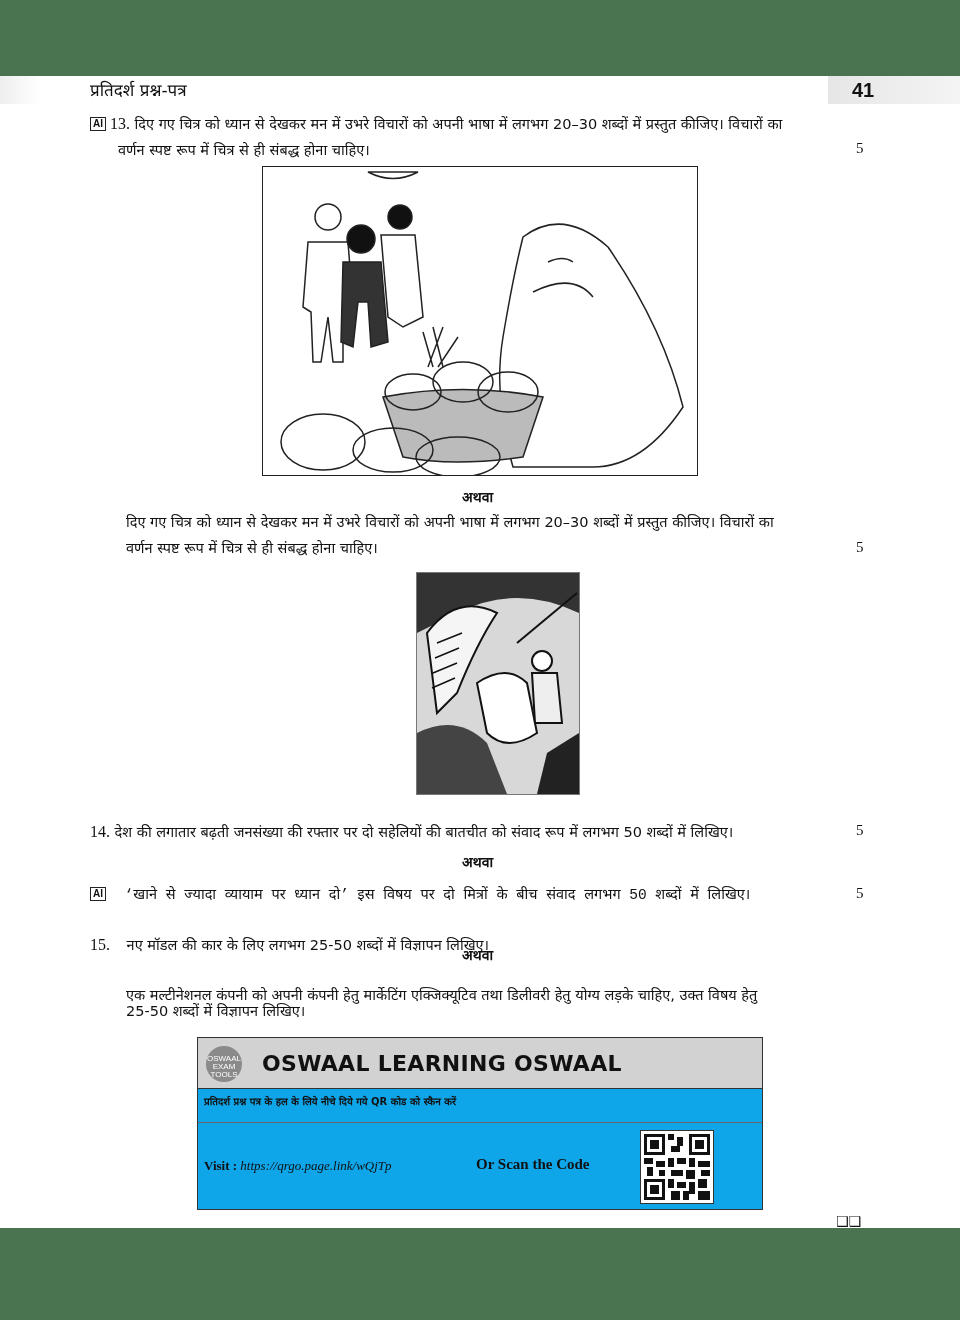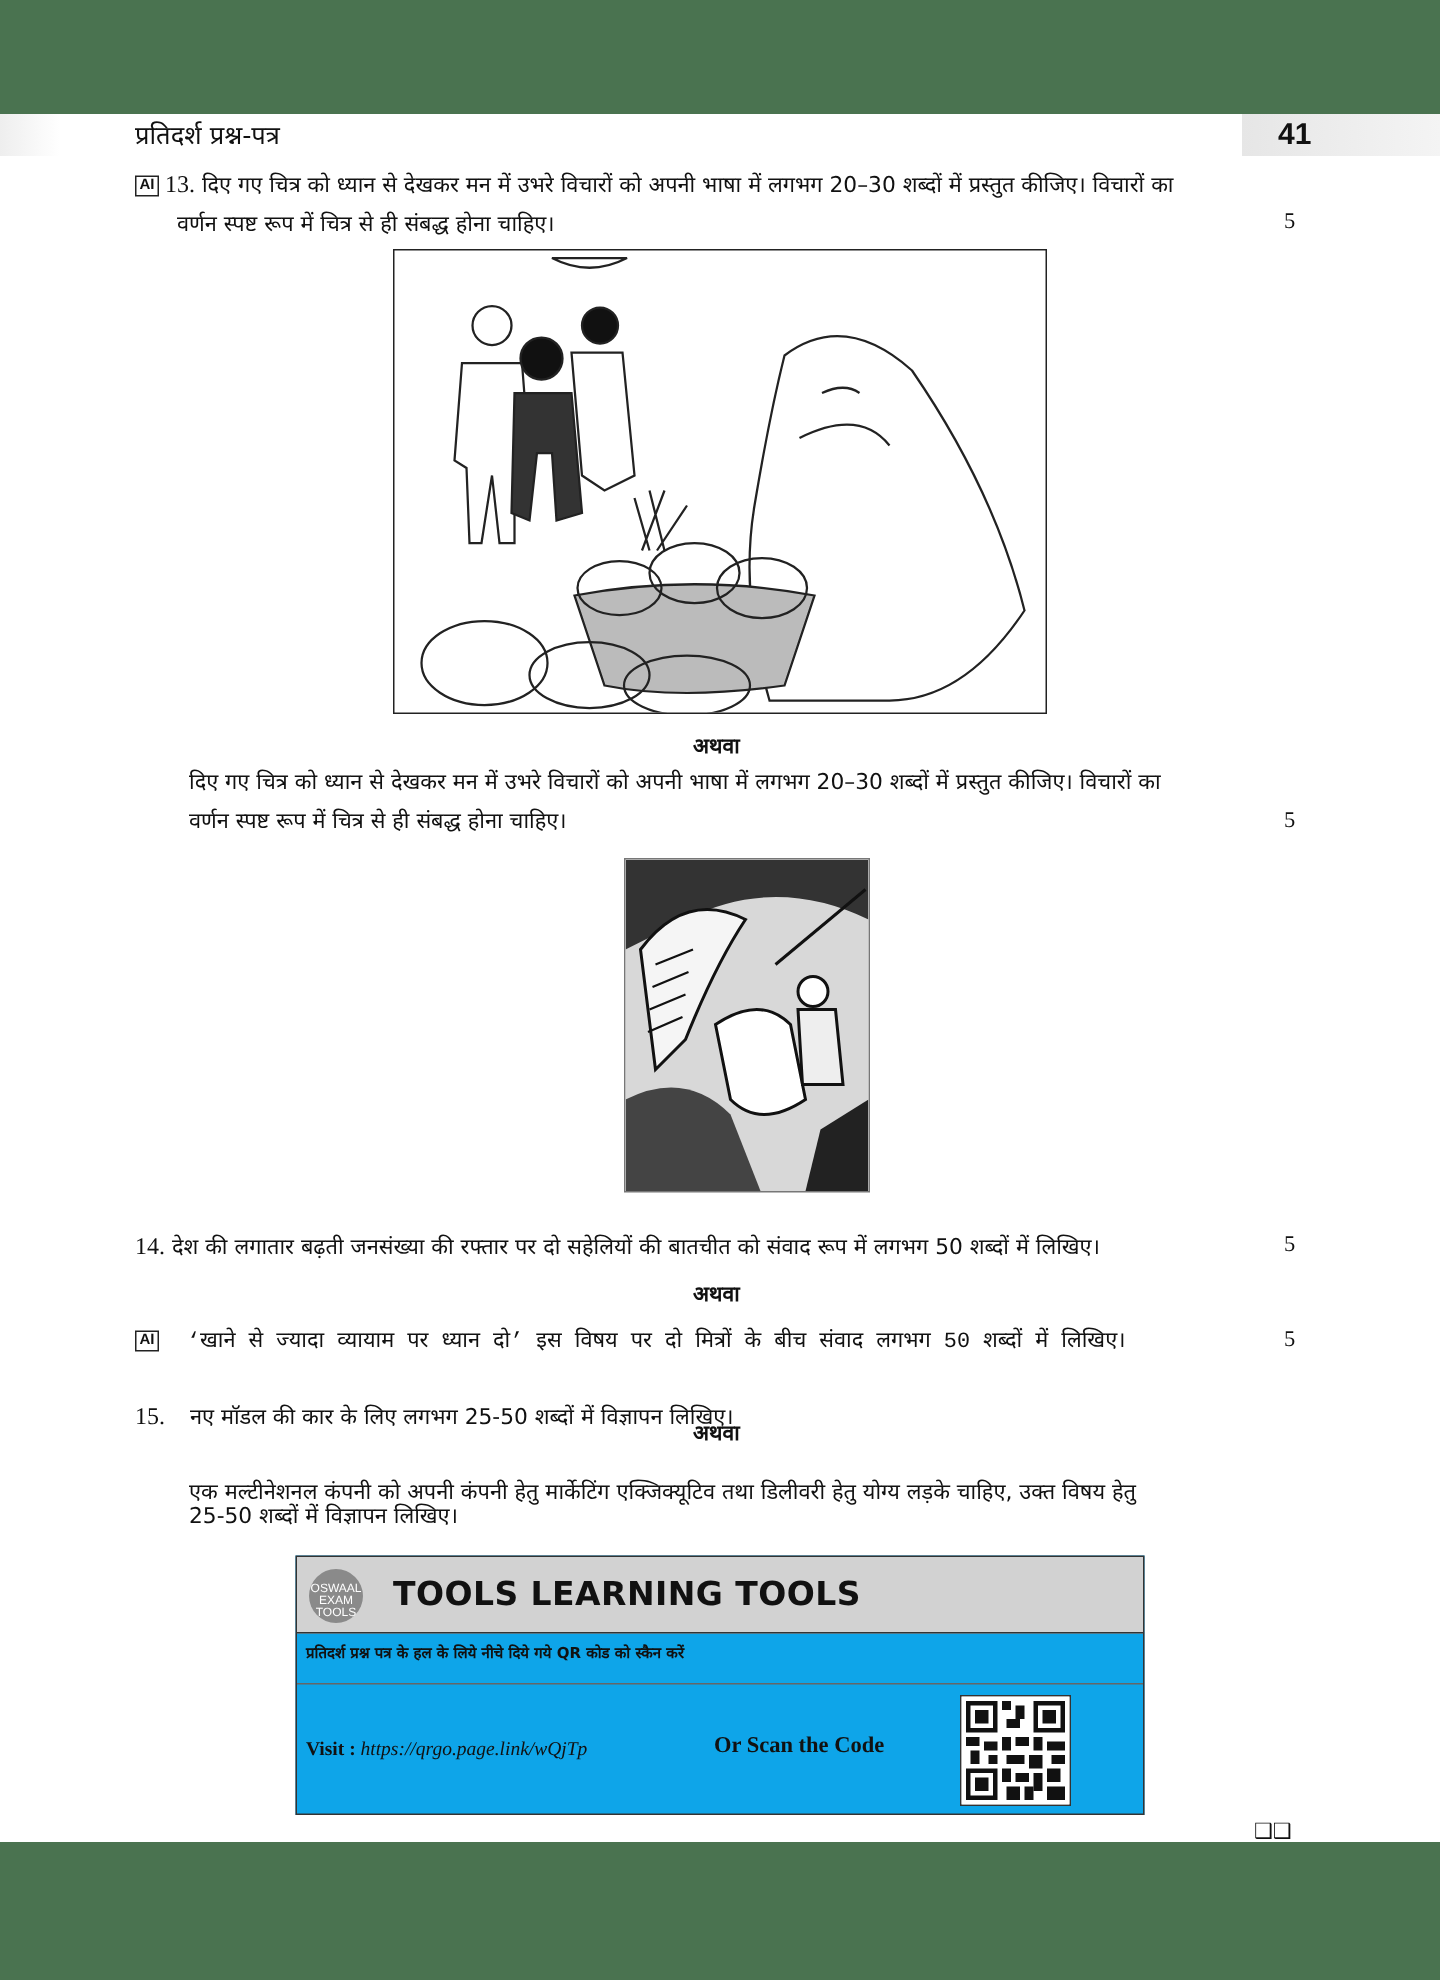--- a/index.html
+++ b/index.html
@@ -121,21 +121,21 @@
 </div>
 <div class="athva" style="left:462px; top:945px;">अथवा</div>
 <div class="q" style="left:126px; top:971px;margin-top:10px;">एक मल्टीनेशनल कंपनी को अपनी कंपनी हेतु मार्केटिंग एक्जिक्यूटिव तथा डिलीवरी हेतु योग्य लड़के चाहिए, उक्त विषय हेतु</div>
 <div class="q" style="left:126px; top:997px;">25-50 शब्दों में विज्ञापन लिखिए।</div>
 
 <div class="tools-box">
   <div class="tools-head">
     <div class="tools-logo">
       <span>OSWAAL EXAM TOOLS</span>
     </div>
-    <div class="tools-title">TOOLS LEARNING TOOLS</div>
+    <div class="tools-title">OSWAAL LEARNING OSWAAL</div>
   </div>
   <div class="tools-sub">प्रतिदर्श प्रश्न पत्र के हल के लिये नीचे दिये गये QR कोड को स्कैन करें</div>
   <div class="tools-divider"></div>
   <div class="visit">
     <b>Visit :</b>
     <i>https://qrgo.page.link/wQjTp</i>
   </div>
   <div class="scan">Or  Scan the Code</div>
   <div class="qr">
     <svg width="72" height="72" viewBox="0 0 24 24">

